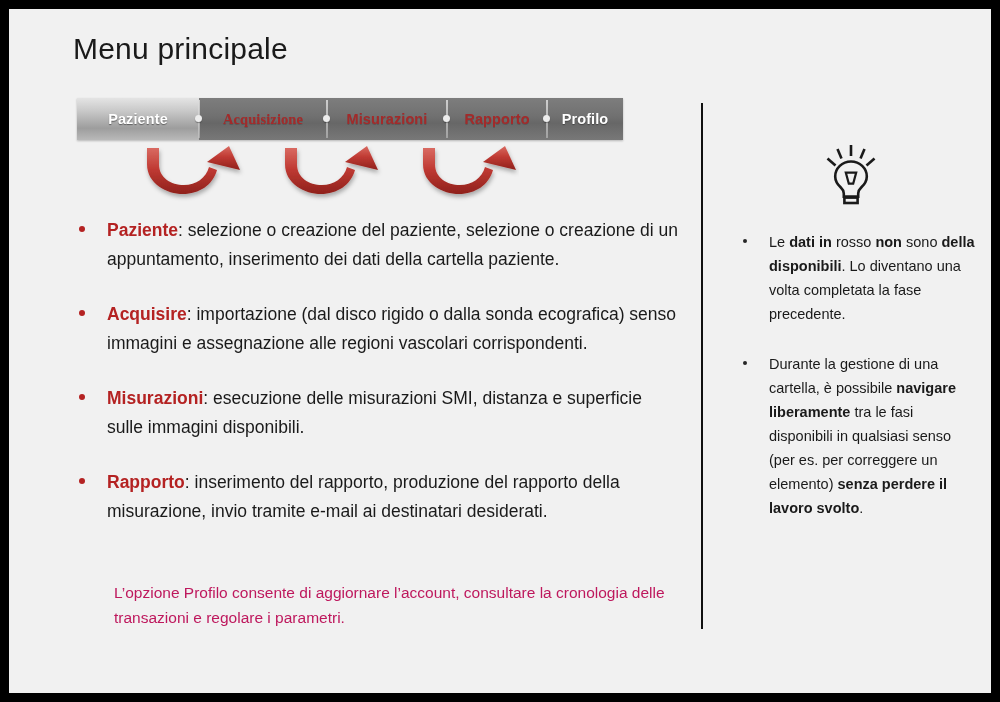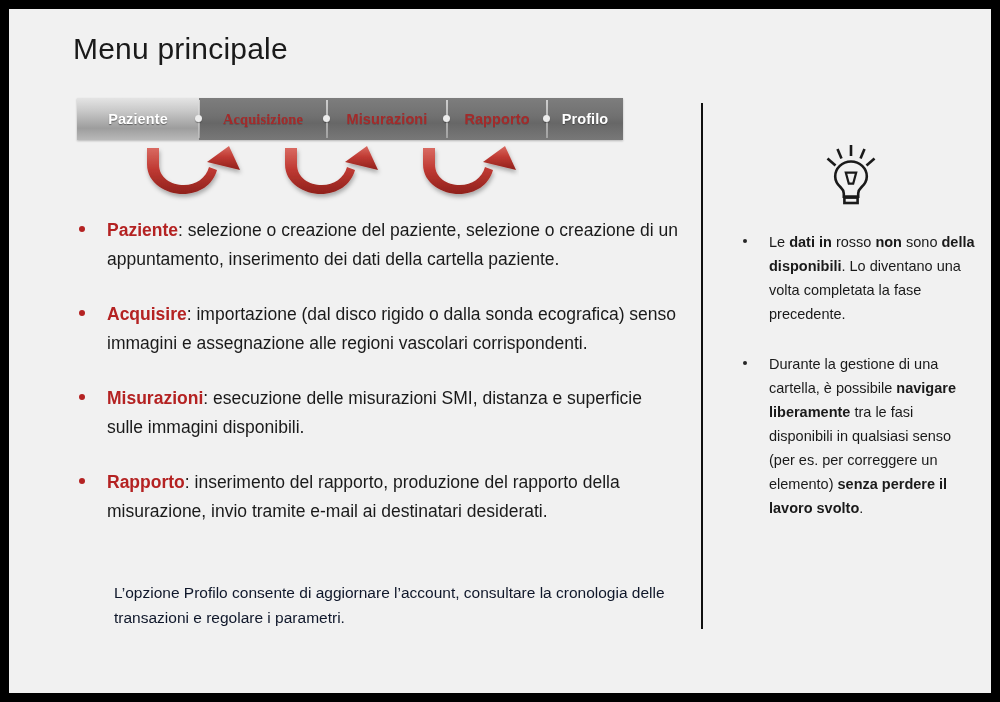--- a/index.html
+++ b/index.html
@@ -159,21 +159,21 @@
   }
 
   
   .footnote {
     position: absolute;
     left: 105px;
     top: 571px;
     width: 580px;
     font-size: 15.5px;
     line-height: 25px;
-    color: #0f172a;
+    color: #be185d;
   }
 
   
   .bulb {
     position: absolute;
     left: 812px;
     top: 134px;
     width: 60px;
     height: 62px;
   }

